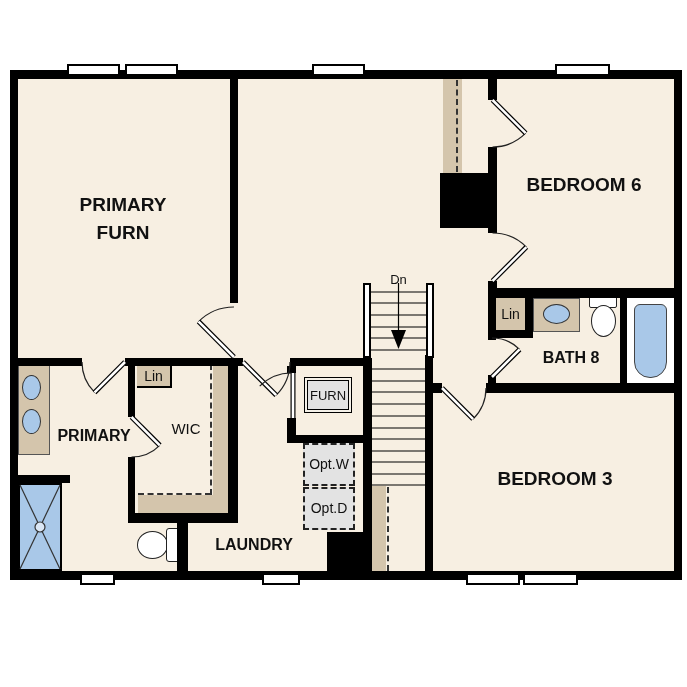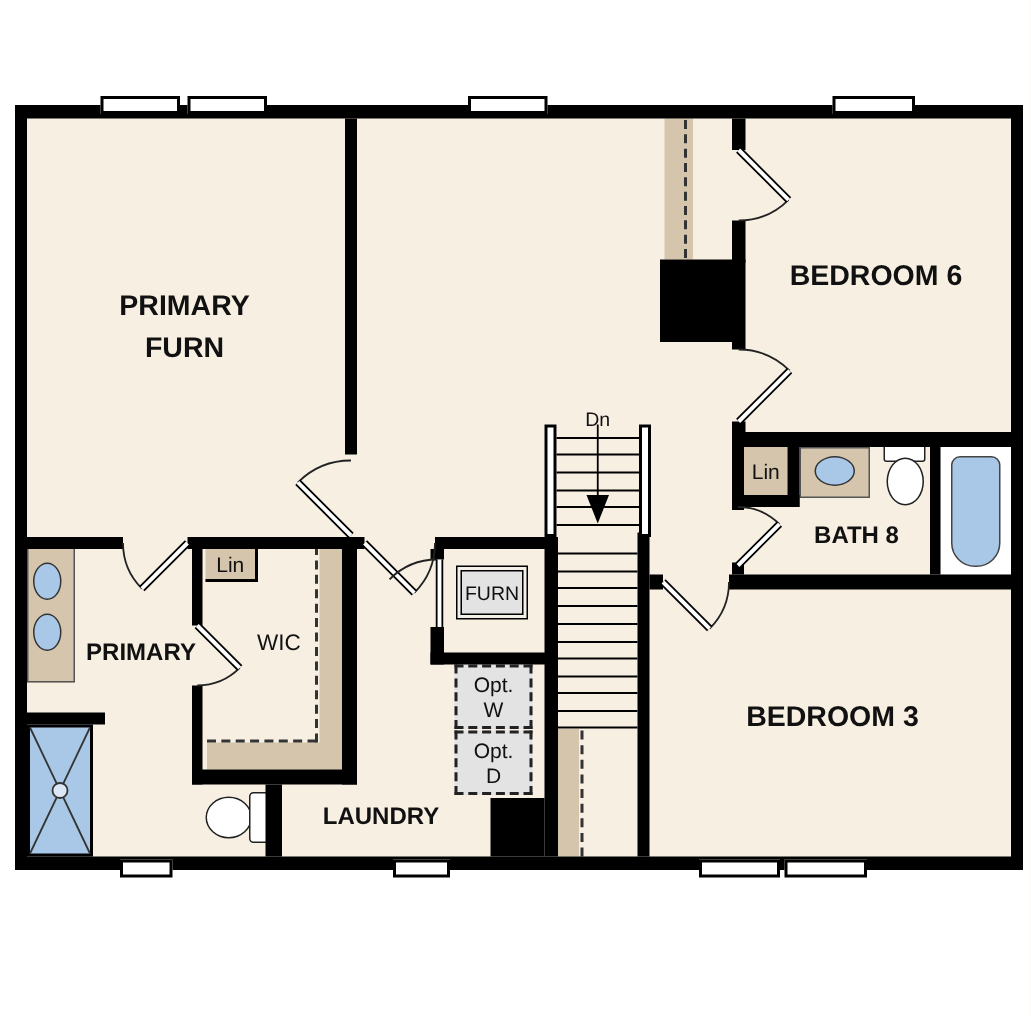--- a/index.html
+++ b/index.html
@@ -10,21 +10,21 @@
   .tan{background:var(--tan,#d4c5ac);z-index:1;}
   .wall{background:var(--wall,#000);z-index:3;}
   .win{background:#fff;border:2px solid #000;z-index:4;}
   .rail{background:#fff;border:2px solid #000;z-index:4;}
   .fix{z-index:2;}
   .white{background:#fff;}
   .blue{background:var(--blue,#a9c8e8);}
   .gray{background:var(--gray,#e3e3e3);}
   .dashv{width:0;border-left:2px dashed #333;z-index:2;}
   .dashh{height:0;border-top:2px dashed #333;z-index:2;}
-  .dashedbox{border:2px dashed #222;z-index:2;display:flex;flex-direction:column;
+  .dashedbox{border:2px dashed #222;z-index:2;display:flex;flex-direction:row;
              align-items:center;justify-content:center;line-height:17px;
              font-size:14px;color:var(--text,#111);}
   .label{position:absolute;color:var(--text,#111);text-align:center;z-index:6;
          white-space:nowrap;}
   .b{font-weight:bold;}
   svg.overlay{position:absolute;left:0;top:0;z-index:5;}
   .furnbox{border:1.5px solid #000;background:#f4f0e8;z-index:2;padding:2px;}
   .furnbox .inner{width:100%;height:100%;border:1.5px solid #000;background:var(--gray,#e3e3e3);
                   display:flex;align-items:center;justify-content:center;
                   font-size:13px;color:var(--text,#111);box-sizing:border-box;}

